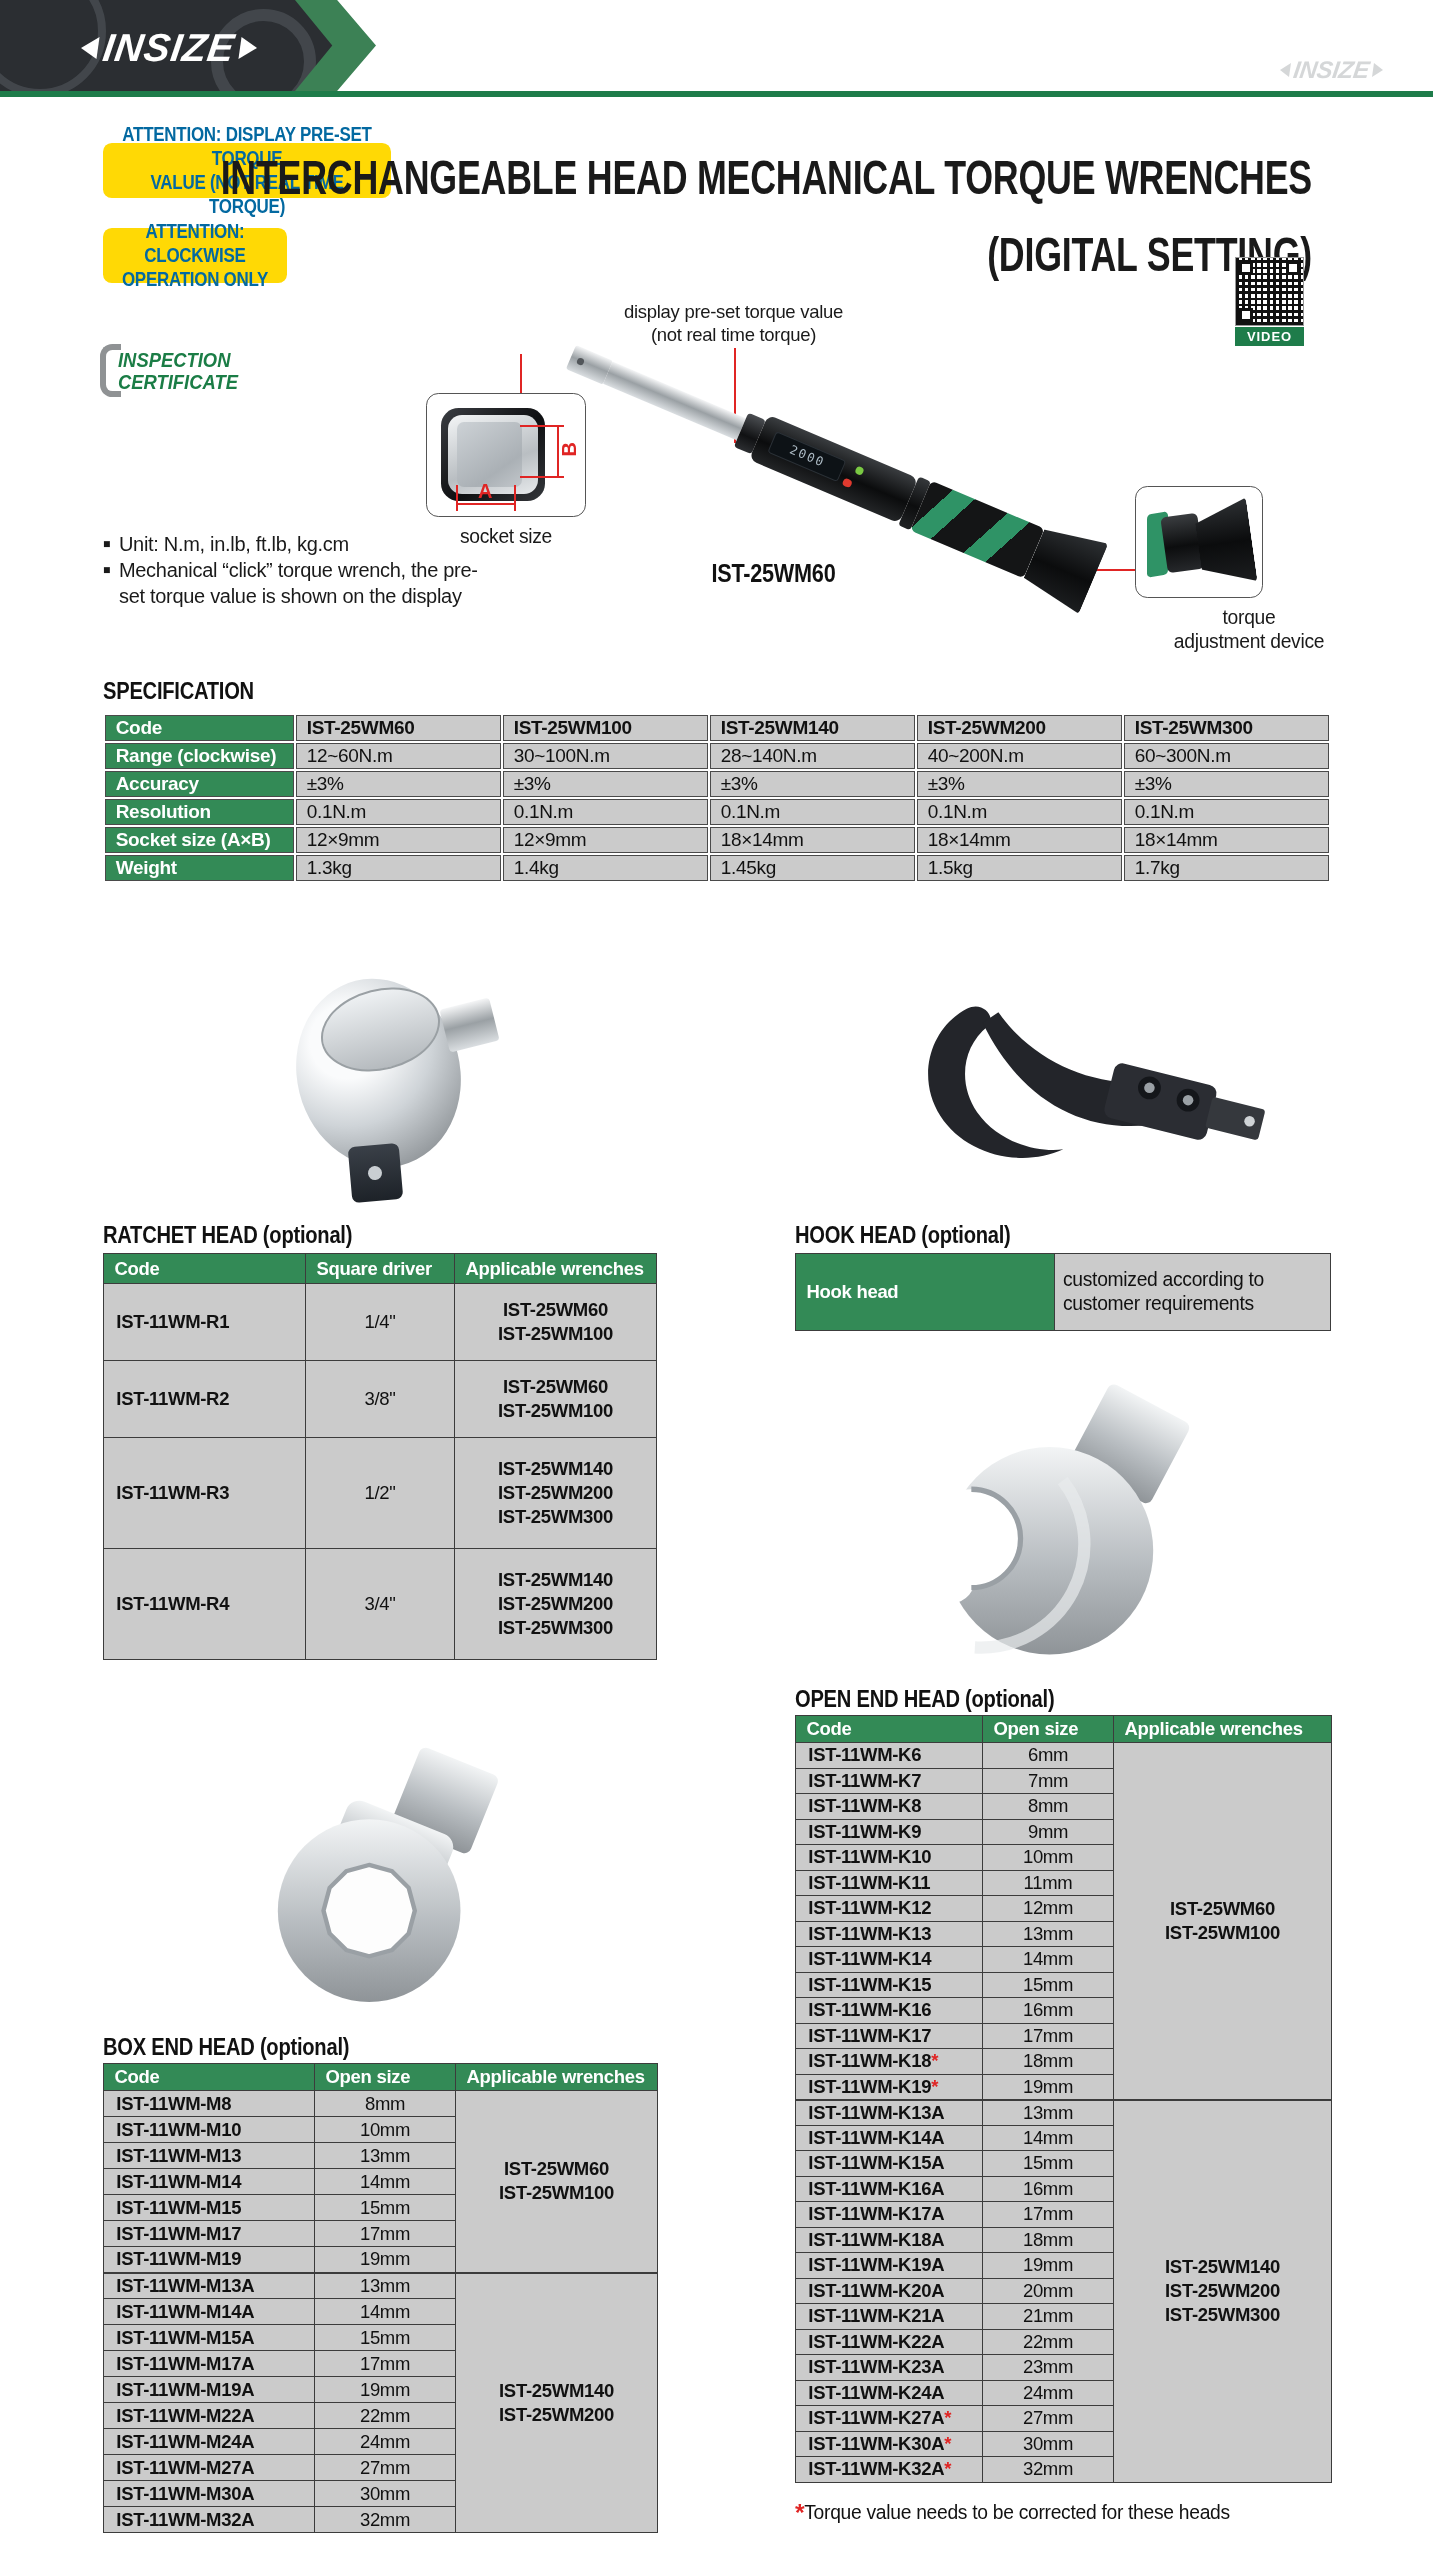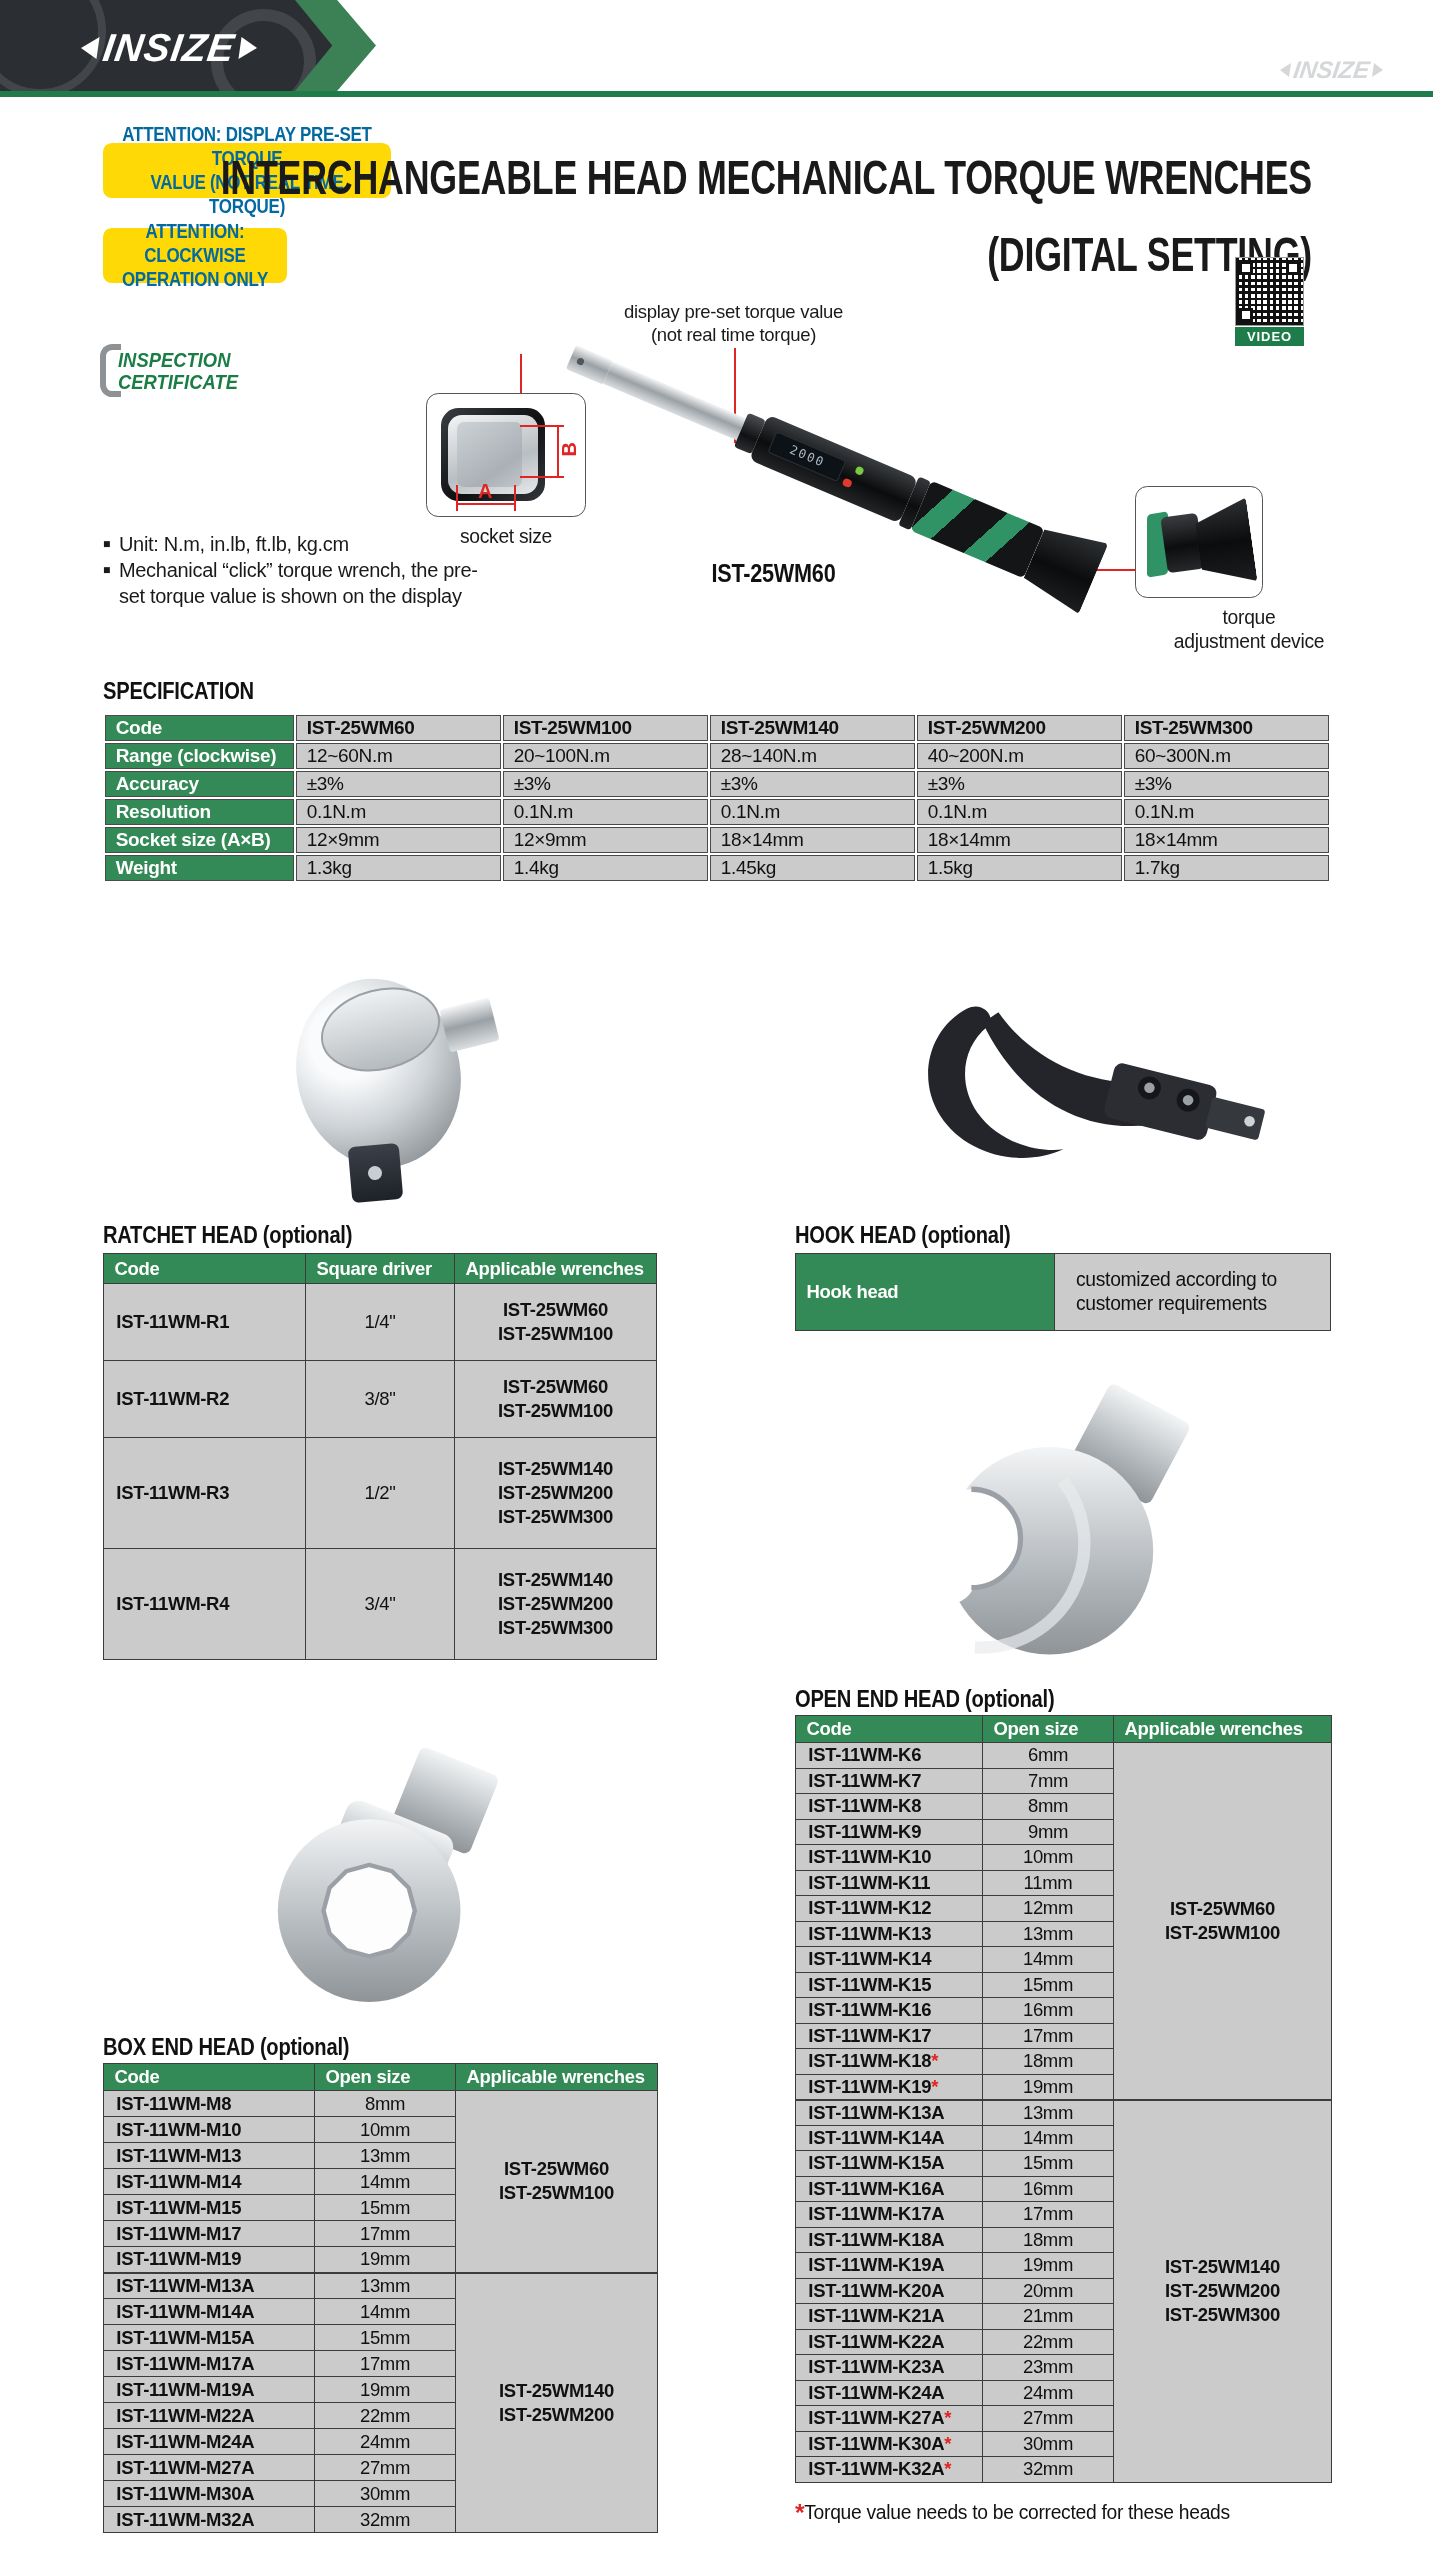--- a/index.html
+++ b/index.html
@@ -262,21 +262,21 @@
           <th>Code</th>
           <td>IST-25WM60</td>
           <td>IST-25WM100</td>
           <td>IST-25WM140</td>
           <td>IST-25WM200</td>
           <td>IST-25WM300</td>
         </tr>
         <tr>
           <th>Range (clockwise)</th>
           <td>12~60N.m</td>
-          <td>20~100N.m</td>
+          <td>30~100N.m</td>
           <td>28~140N.m</td>
           <td>40~200N.m</td>
           <td>60~300N.m</td>
         </tr>
         <tr>
           <th>Accuracy</th>
           <td>±3%</td>
           <td>±3%</td>
           <td>±3%</td>
           <td>±3%</td>
@@ -382,21 +382,21 @@
           </td>
         </tr>
       </tbody>
   </table>
 
   <div class="sec-title" style="left:795px;top:1221px;">HOOK HEAD (optional)</div>
   <table id="hook-table" class="grid">
     <tbody>
         <tr>
       <th style="width:259px;">Hook head</th>
-      <td style="padding-left:21px;margin-top:8px;">customized according to customer requirements</td>
+      <td style="padding-left:8px;margin-top:8px;">customized according to customer requirements</td>
     </tr>
       </tbody>
   </table>
 
   <div class="photo" style="left:887px;top:1366px;width:369px;height:308px;">
     <svg width="369" height="308" viewBox="0 0 420 350">
       <defs>
         <linearGradient id="silv" x1="0" y1="0" x2="0" y2="1">
           <stop offset="0" stop-color="#f2f4f5"></stop>
             <stop offset=".55" stop-color="#b9bec2"></stop>

